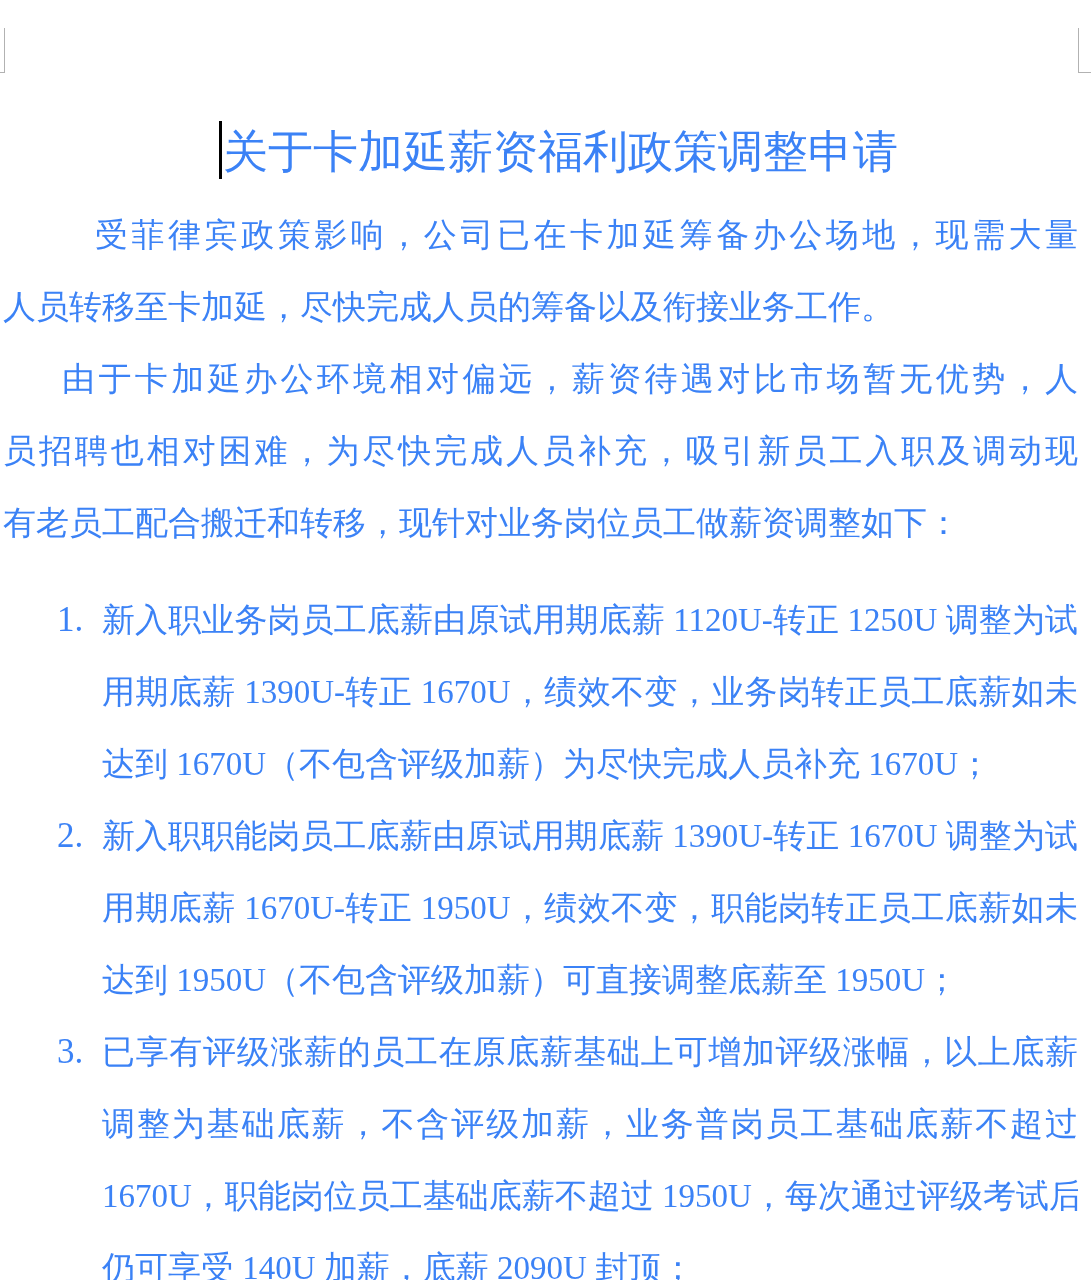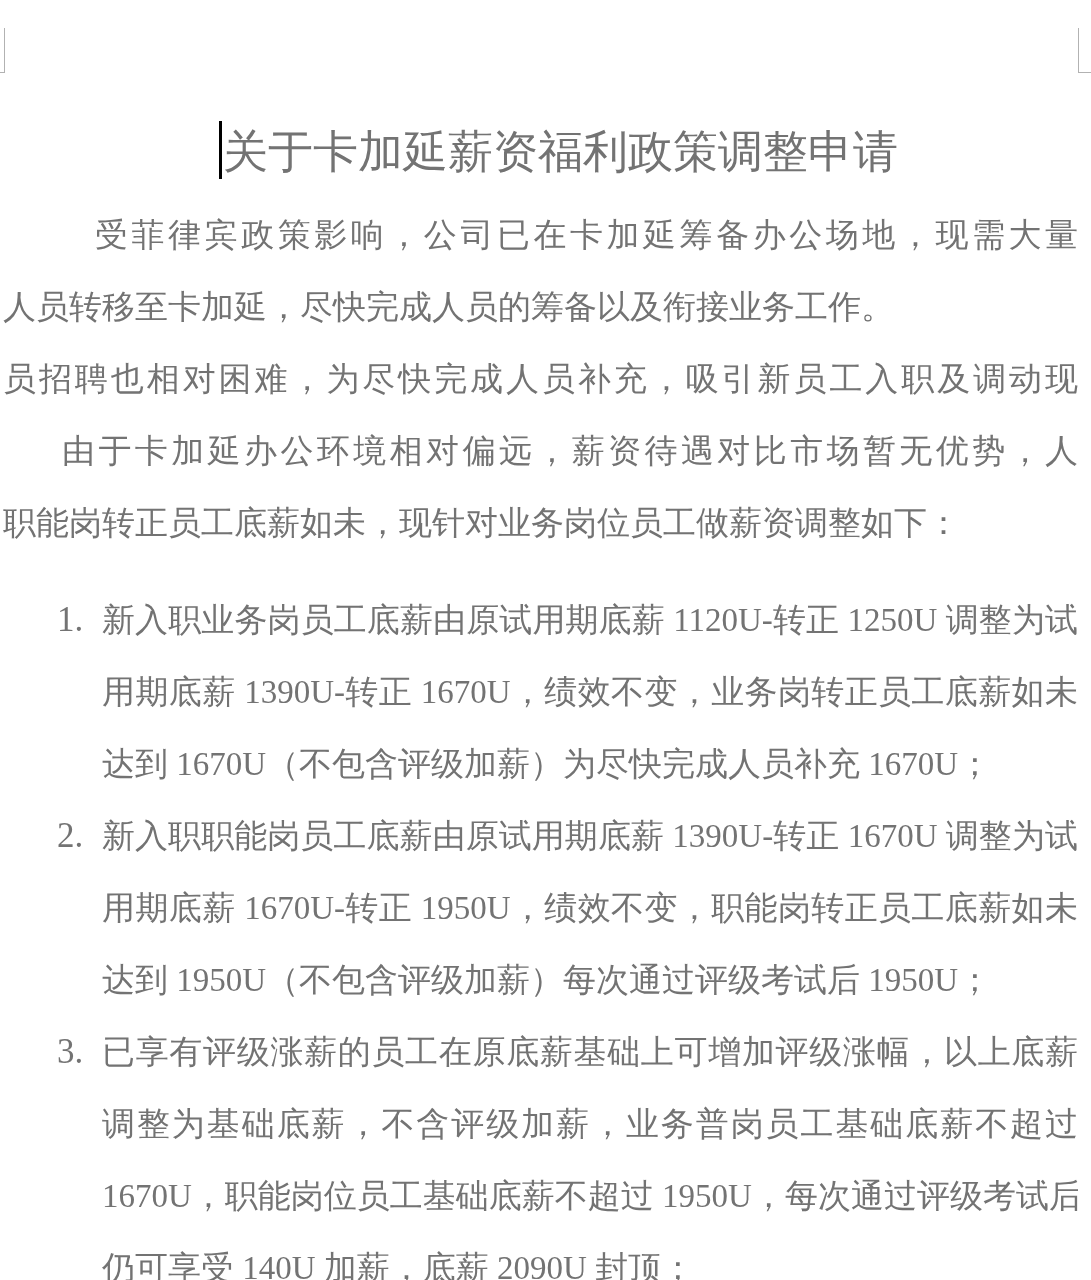--- a/index.html
+++ b/index.html
@@ -6,21 +6,21 @@
     margin: 0;
     padding: 0;
     background: #ffffff;
   }
   .page {
     position: relative;
     width: 1091px;
     height: 1280px;
     overflow: hidden;
     background: #ffffff;
-    color: #737373;
+    color: #3b82f6;
     font-family: "Liberation Serif", "DejaVu Serif", serif;
   }
   
   .mark {
     position: absolute;
     top: 28px;
     height: 44px;
     border-bottom: 1px solid #b2b2b2;
   }
   .mark-left {
@@ -94,39 +94,39 @@
   <div class="mark mark-right"></div>
 
   <h1 class="title"><span class="caret"></span><span>关于卡加延薪资福利政策调整申请</span></h1>
 
   <div class="para">
     <div class="line indent-a">受菲律宾政策影响，公司已在卡加延筹备办公场地，现需大量</div>
     <div class="line last">人员转移至卡加延，尽快完成人员的筹备以及衔接业务工作。</div>
   </div>
 
   <div class="para">
+    <div class="line indent-b">由于卡加延办公环境相对偏远，薪资待遇对比市场暂无优势，人</div>
     <div class="line">员招聘也相对困难，为尽快完成人员补充，吸引新员工入职及调动现</div>
-    <div class="line indent-b">由于卡加延办公环境相对偏远，薪资待遇对比市场暂无优势，人</div>
-    <div class="line last">职能岗转正员工底薪如未，现针对业务岗位员工做薪资调整如下：</div>
+    <div class="line last">有老员工配合搬迁和转移，现针对业务岗位员工做薪资调整如下：</div>
   </div>
 
   <div class="list">
 
     <div class="li">
       <span class="num">1.</span>
       <div class="line">新入职业务岗员工底薪由原试用期底薪 1120U-转正 1250U 调整为试</div>
       <div class="line">用期底薪 1390U-转正 1670U，绩效不变，业务岗转正员工底薪如未</div>
       <div class="line last">达到 1670U（不包含评级加薪）为尽快完成人员补充 1670U；</div>
     </div>
 
     <div class="li">
       <span class="num">2.</span>
       <div class="line">新入职职能岗员工底薪由原试用期底薪 1390U-转正 1670U 调整为试</div>
       <div class="line">用期底薪 1670U-转正 1950U，绩效不变，职能岗转正员工底薪如未</div>
-      <div class="line last">达到 1950U（不包含评级加薪）每次通过评级考试后 1950U；</div>
+      <div class="line last">达到 1950U（不包含评级加薪）可直接调整底薪至 1950U；</div>
     </div>
 
     <div class="li">
       <span class="num">3.</span>
       <div class="line">已享有评级涨薪的员工在原底薪基础上可增加评级涨幅，以上底薪</div>
       <div class="line">调整为基础底薪，不含评级加薪，业务普岗员工基础底薪不超过</div>
       <div class="line">1670U，职能岗位员工基础底薪不超过 1950U，每次通过评级考试后</div>
       <div class="line last">仍可享受 140U 加薪，底薪 2090U 封顶；</div>
     </div>
 

